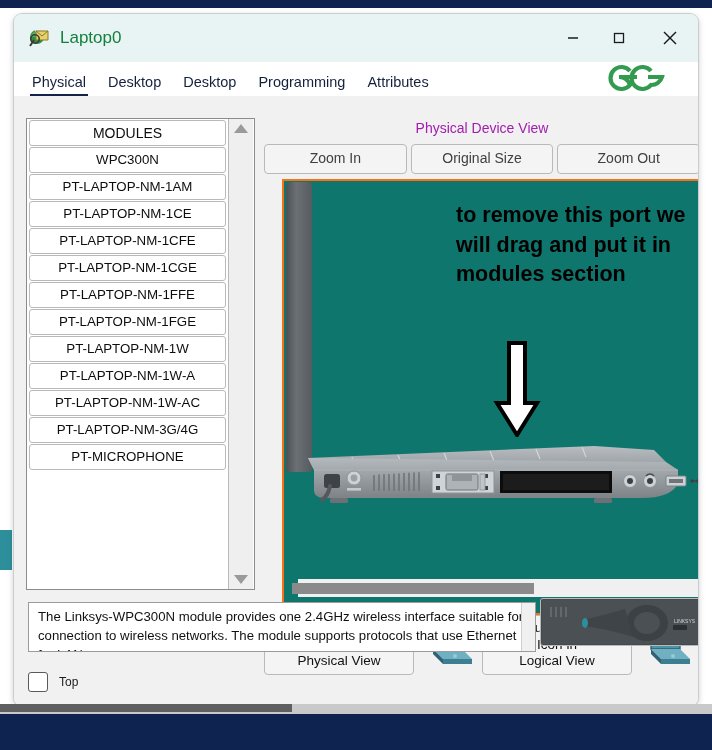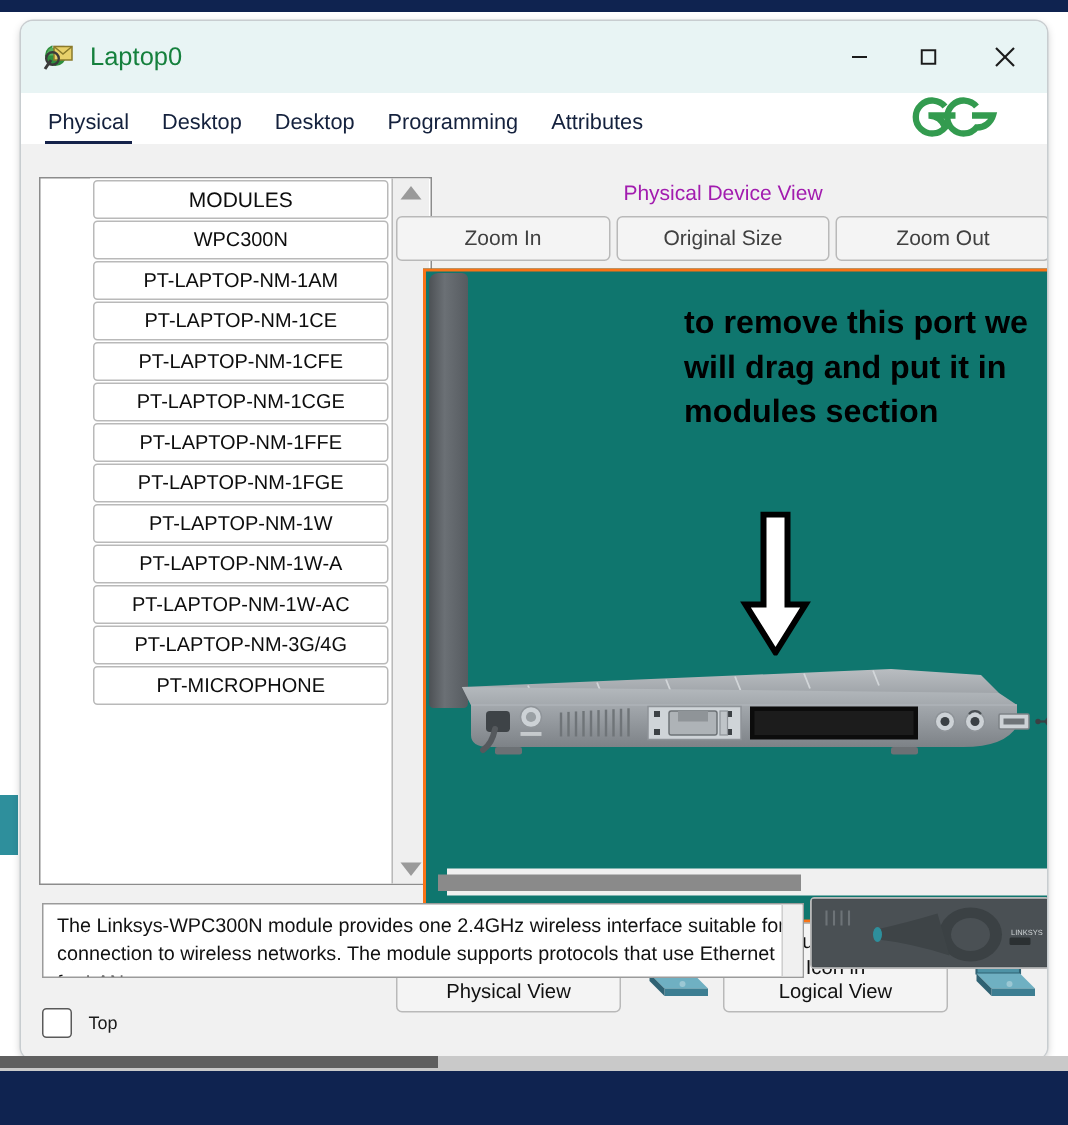--- a/index.html
+++ b/index.html
@@ -53,21 +53,20 @@
   .gfg-logo{position:absolute;right:32px;top:-4px;width:62px;height:38px;}
 
   
   .body-area{position:absolute;left:0;top:82px;width:684px;height:610px;background:#f1f1f1;}
 
   
   .modules-wrap{
     position:absolute;left:12px;top:22px;width:227px;height:470px;
     background:#ffffff;border:1px solid #8c8c8c;
     display:flex;
-    padding-left:33px;
   }
   .modules-list{width:201px;height:100%;overflow:hidden;background:#ffffff;}
   .module-item{
     height:24px;line-height:24px;margin:1px 2px 0 2px;
     border:1px solid #b9b9b9;border-radius:3px;background:#ffffff;
     text-align:center;font-size:13.3px;color:#0d0d0d;white-space:nowrap;
   }
   .module-item.header{font-size:14px;}
   .mod-scrollbar{
     width:24px;height:100%;background:#efefef;border-left:1px solid #b9b9b9;

